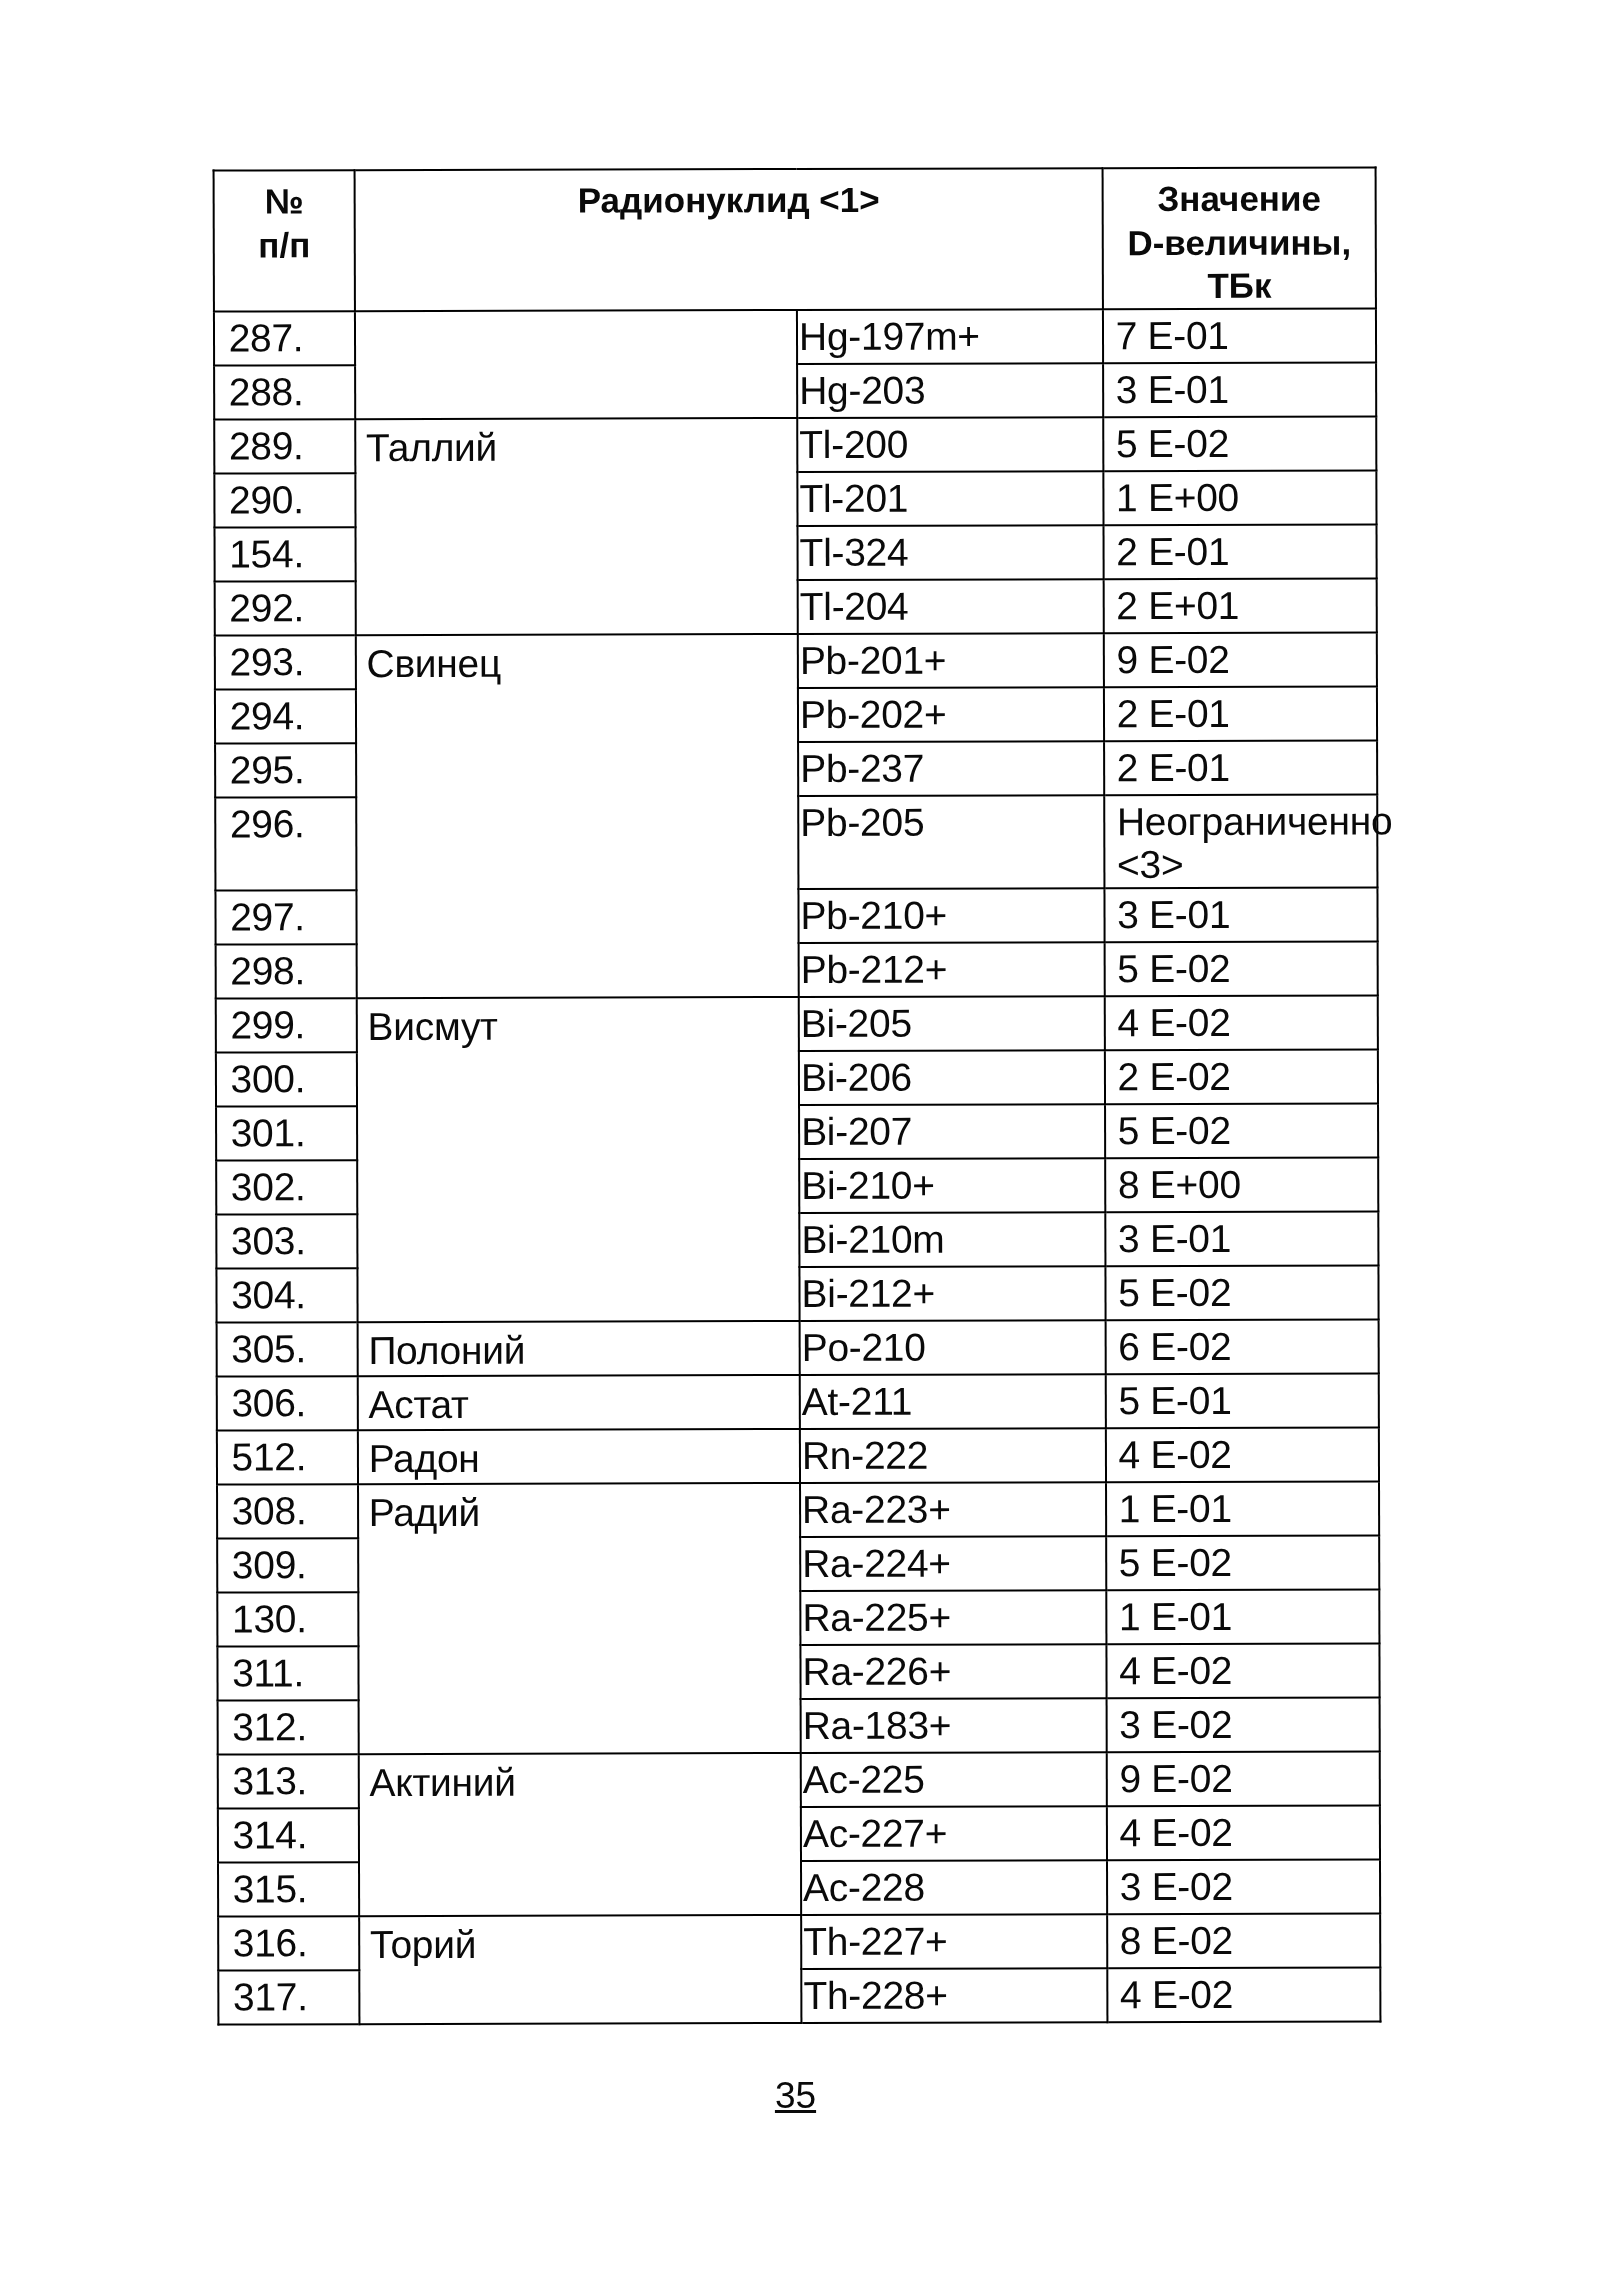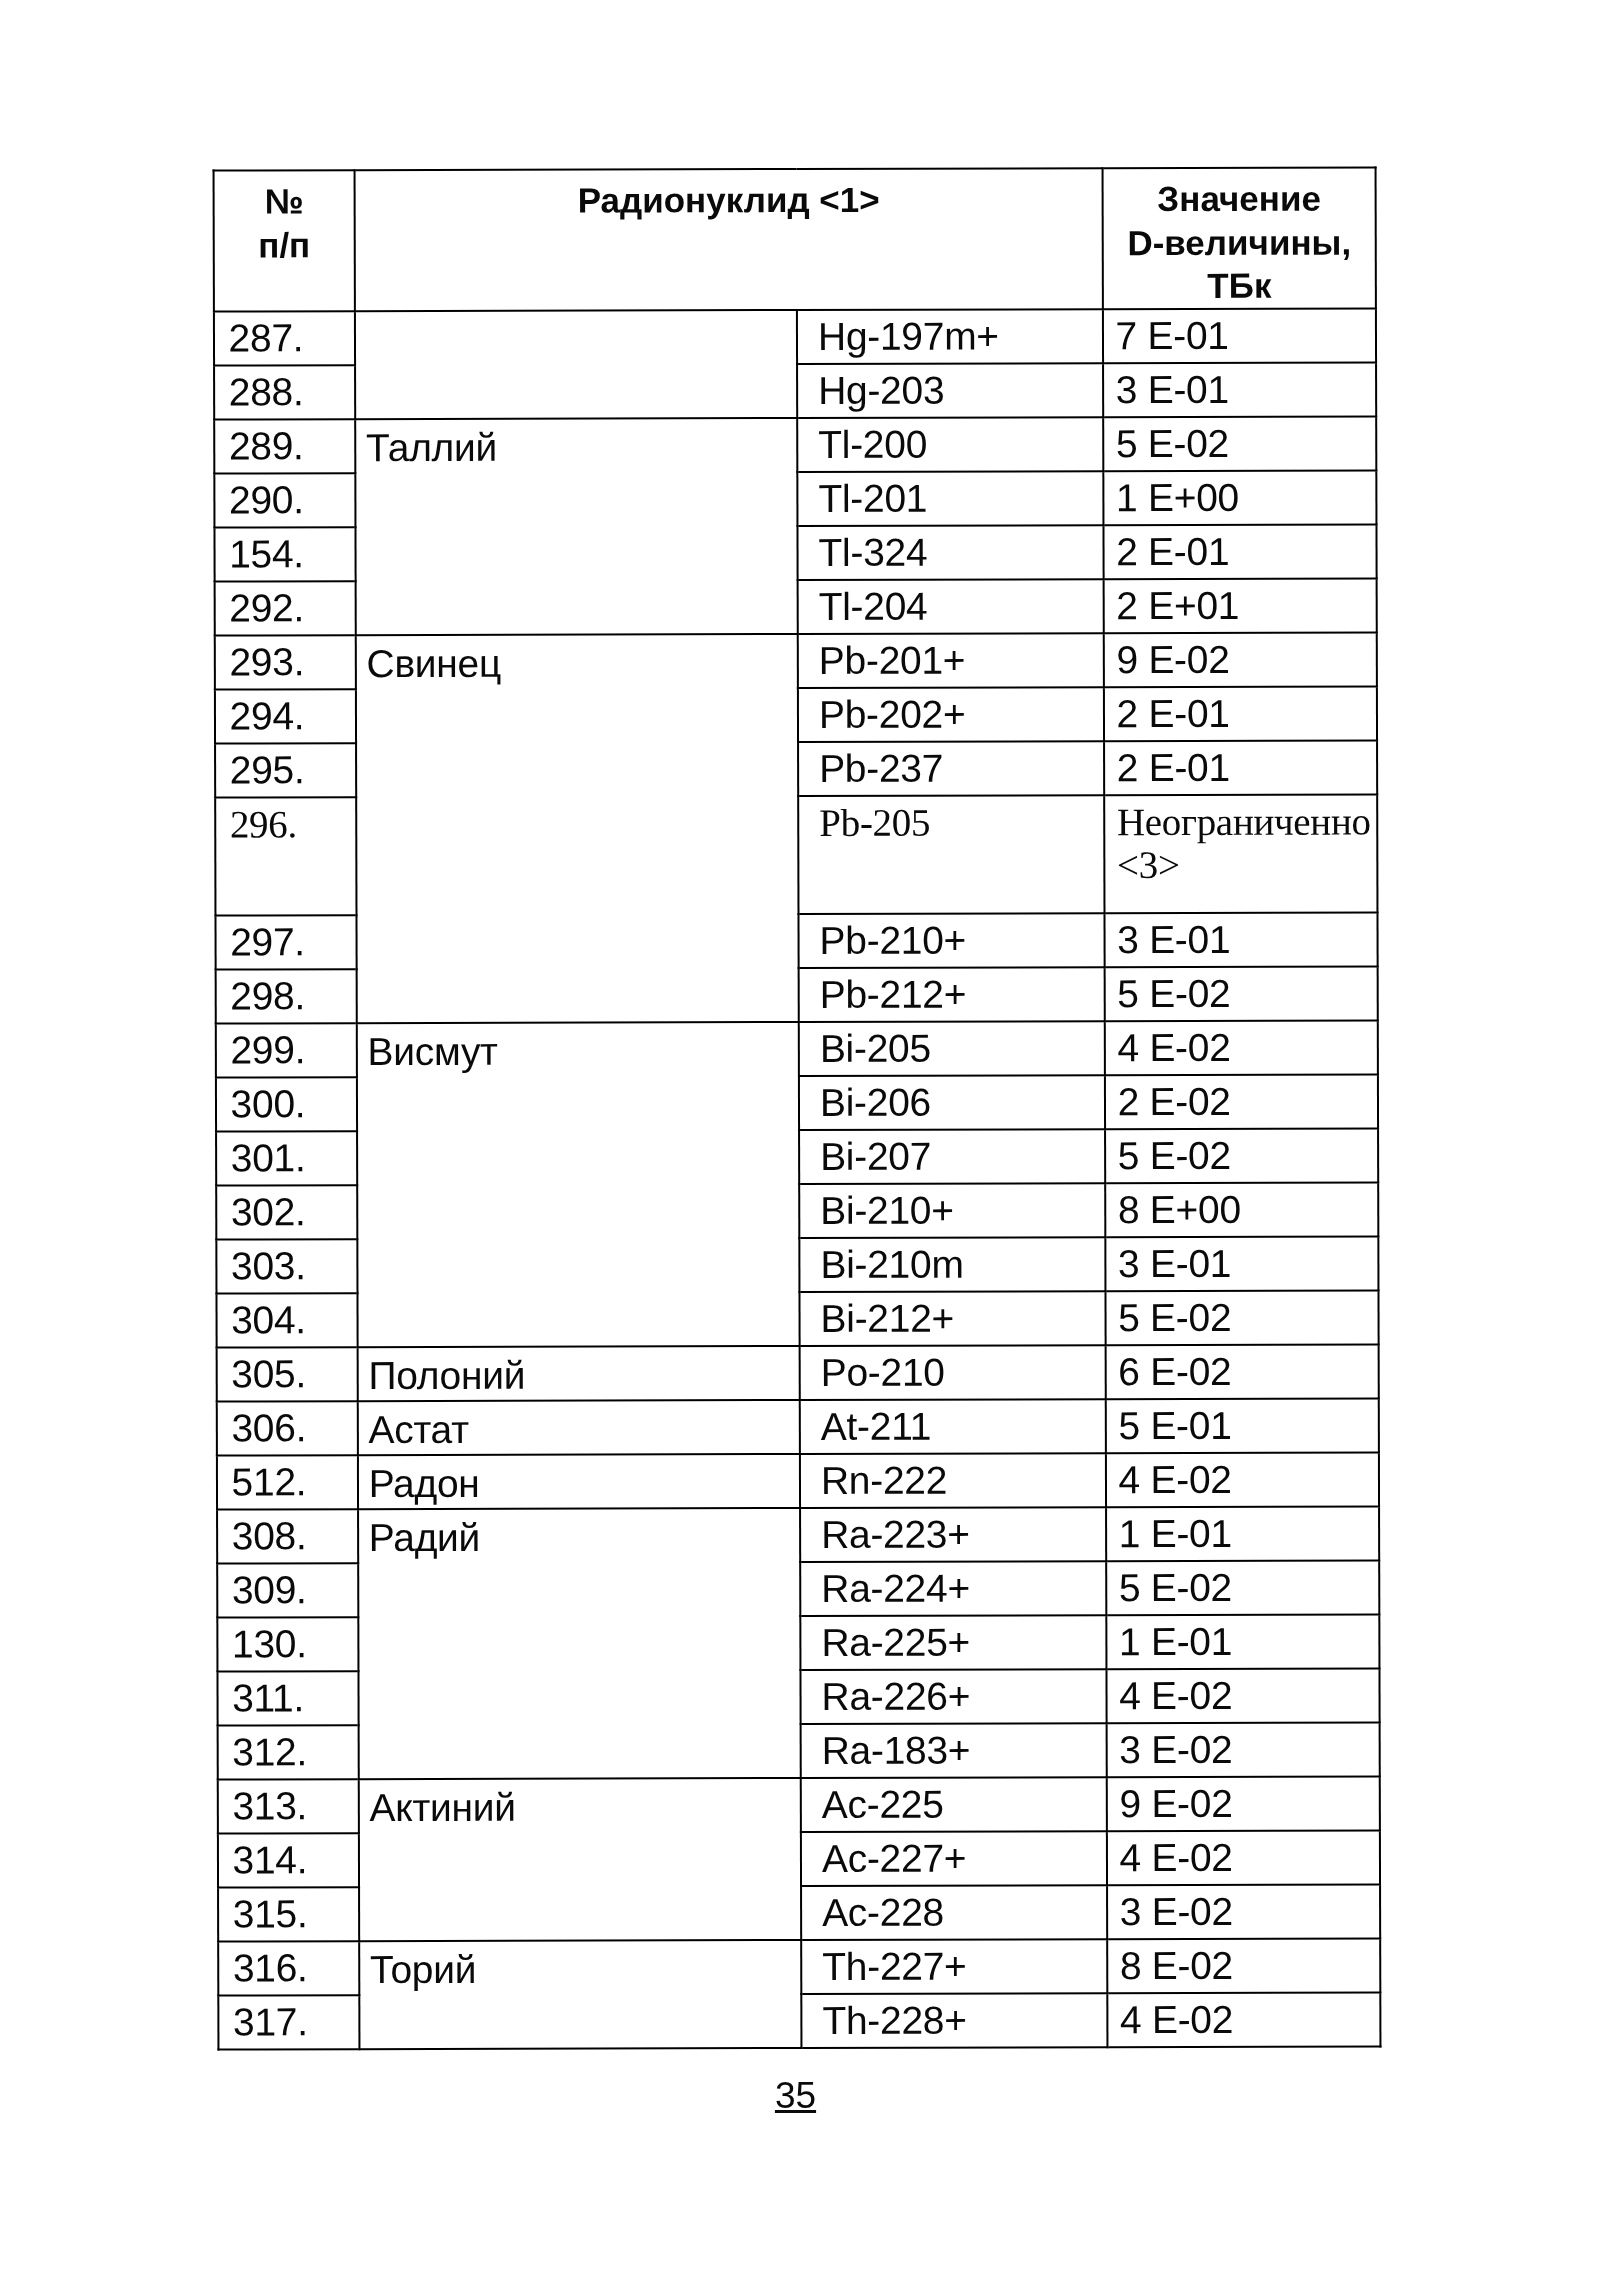--- a/index.html
+++ b/index.html
@@ -18,23 +18,23 @@
   .dtable thead th {
     height:136px; font-size:35px; font-weight:700; line-height:1.25;
     vertical-align:top; padding-top:7.8px; text-align:center; white-space:pre-line;
   }
   .dtable td {
     height:54px; font-size:39px; font-weight:400; line-height:43px;
     vertical-align:top; text-align:left; padding:3.9px 3.9px 0 13.6px;
     letter-spacing:-0.3px;
   }
   .dtable td.c-el { padding-left:9.7px; padding-top:5.8px; }
-  .dtable td.c-iso { padding-left:20px; }
+  .dtable td.c-iso { padding-left:1px; }
   .dtable td.c-val { padding-left:11.6px; }
-  .dtable tr.tall td { height:118px;font-family:Liberation Serif, serif; }
+  .dtable tr.tall td { height:93px; }
   .pagenum {
     position:absolute; left:215px; top:2075px; width:1161px;
     text-align:center; font-size:37px; color:#0a0a0a;text-decoration:underline;
   }
 </style>
 </head>
 <body>
 
 <div class="page">
   <table class="dtable">

